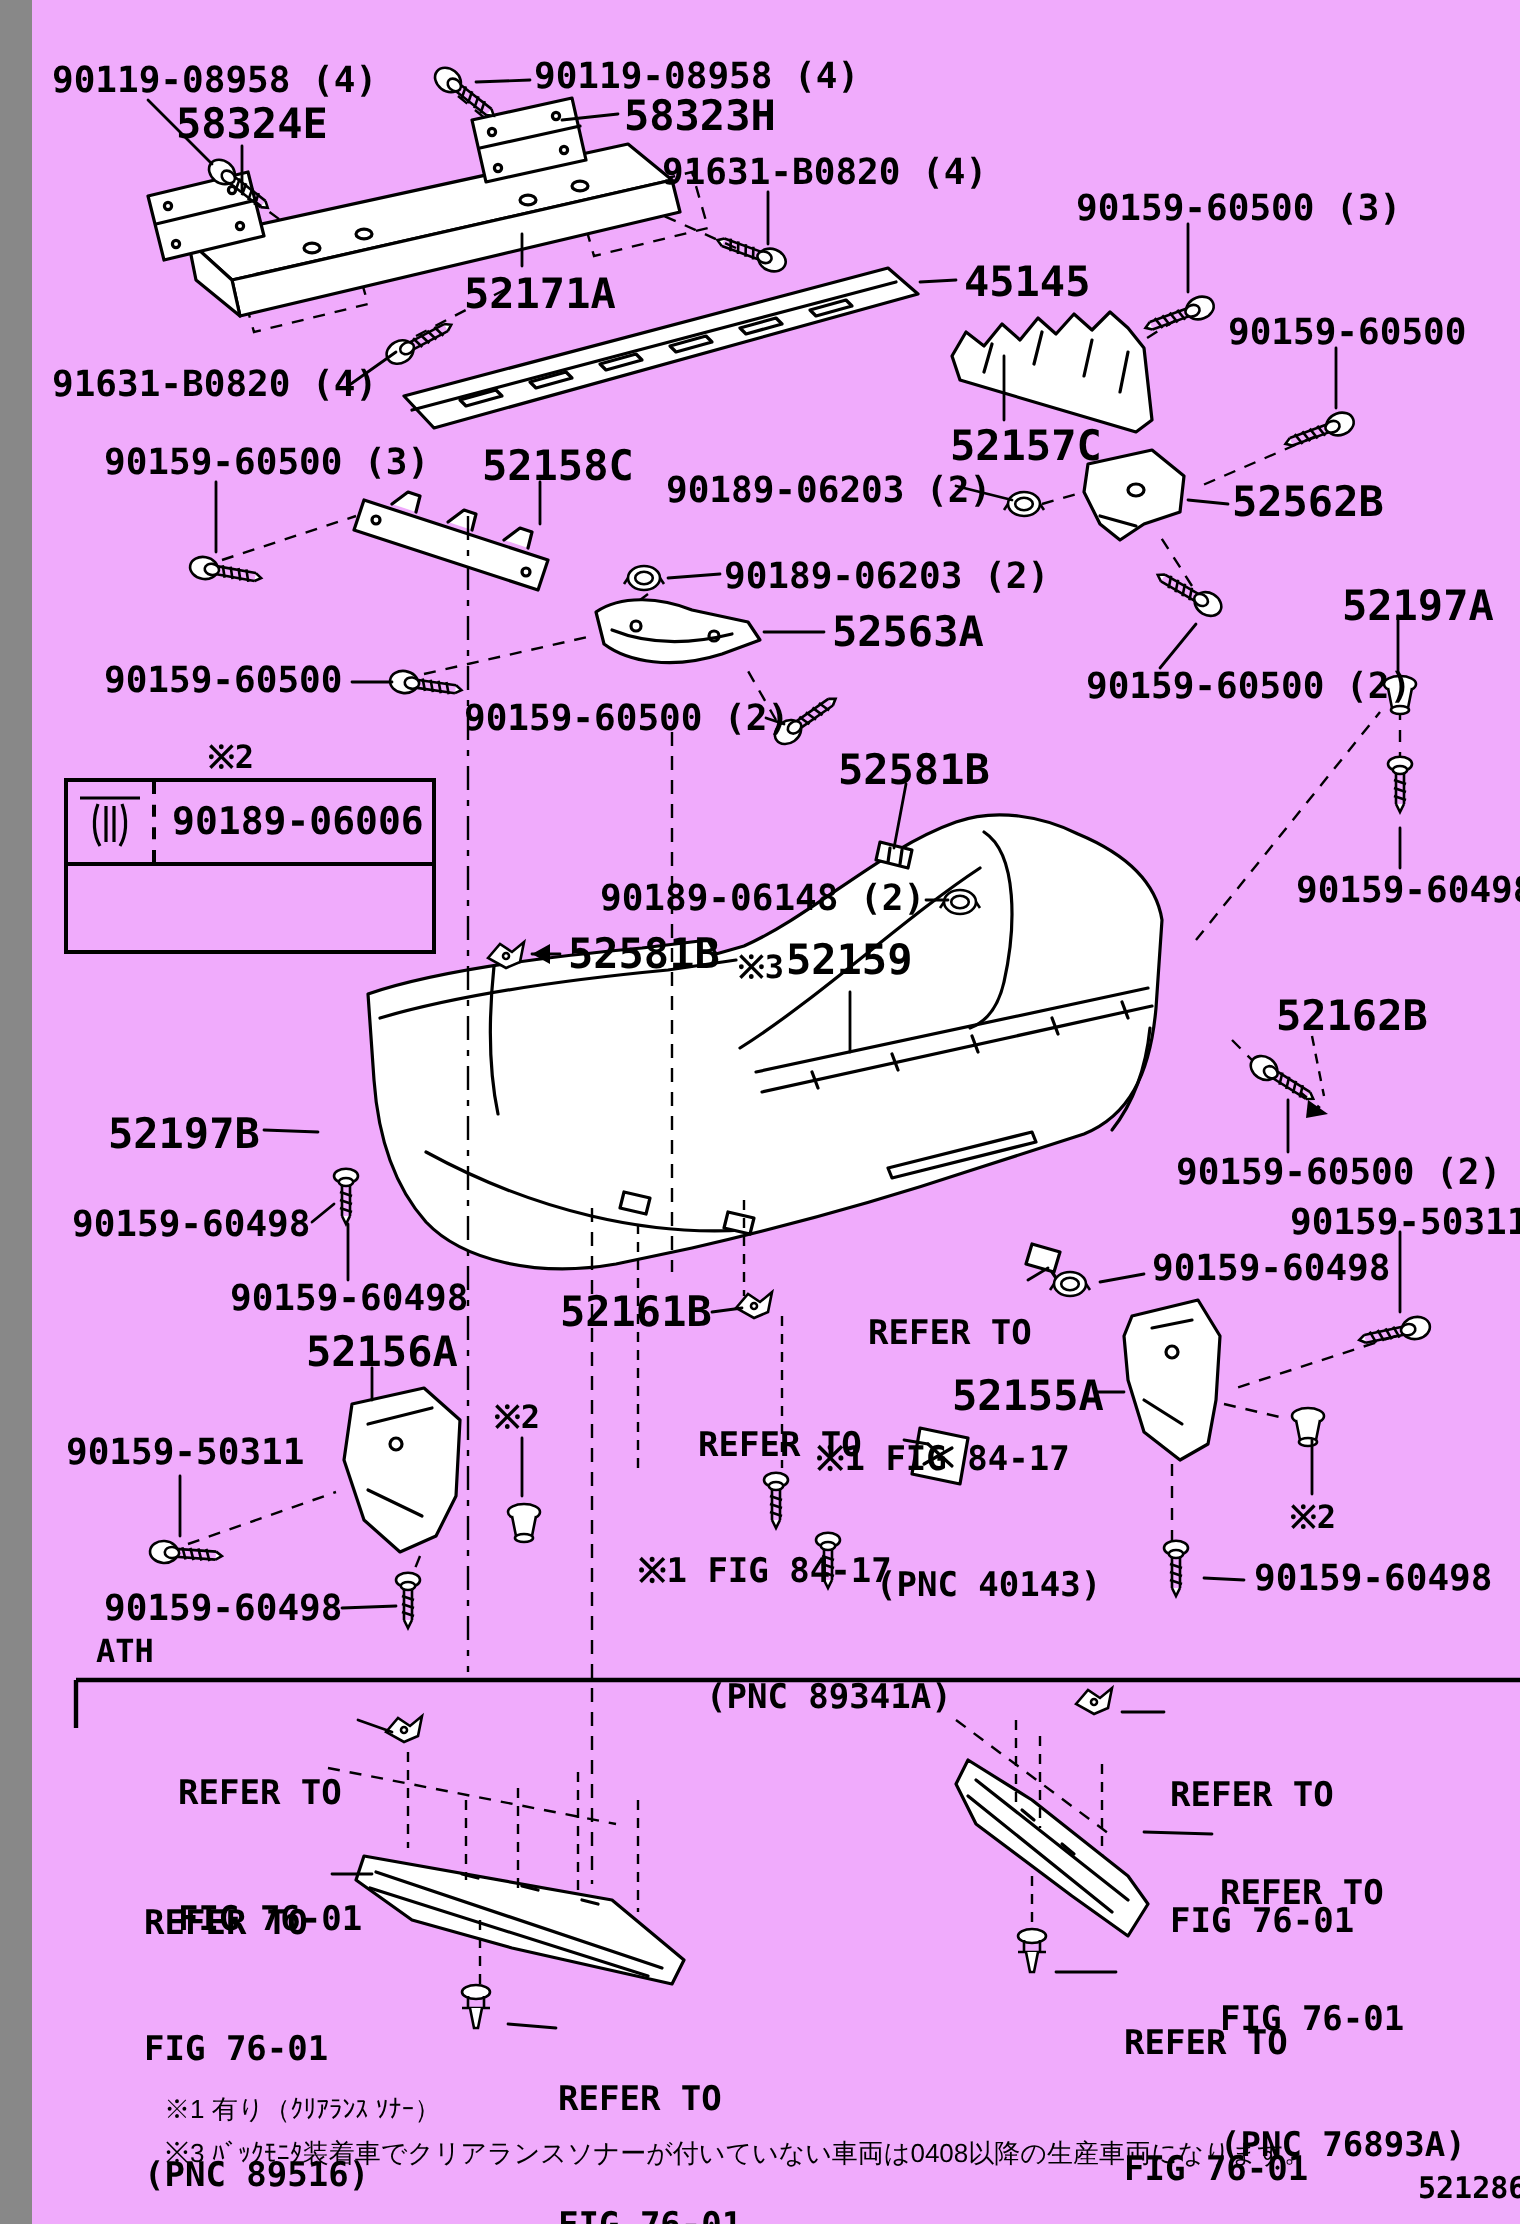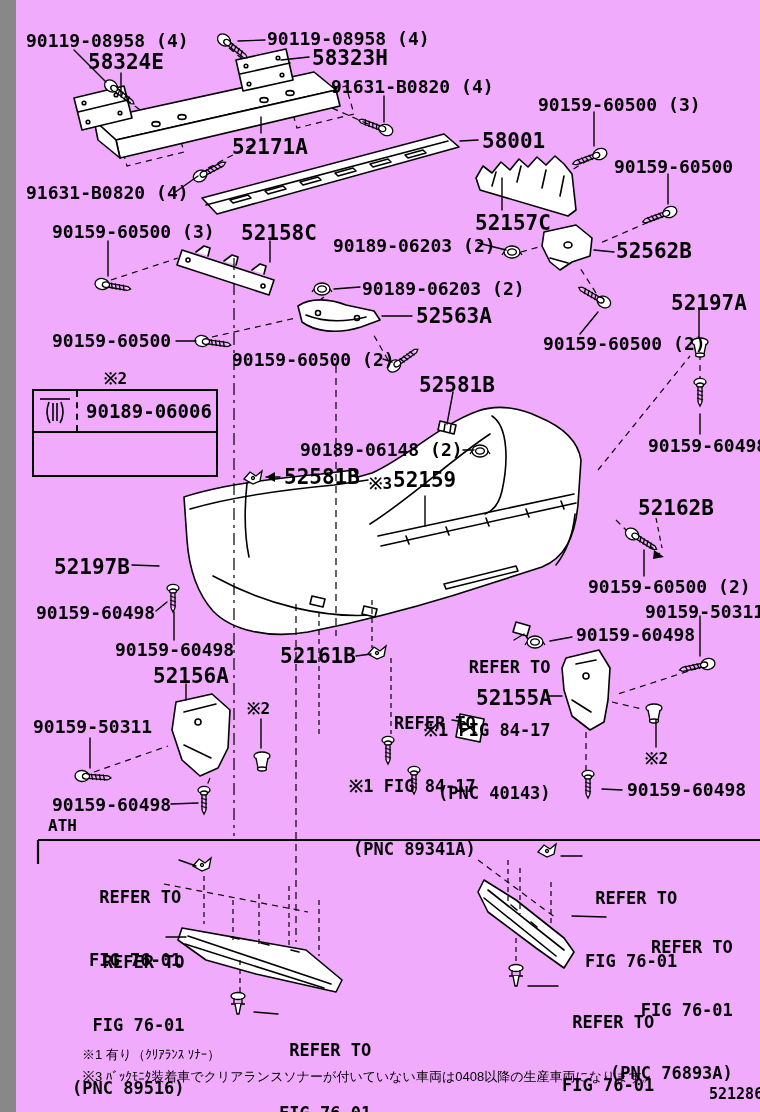--- a/index.html
+++ b/index.html
@@ -2,21 +2,21 @@
 <html><head>
 <meta charset="utf-8">
 <style>
   html,body{margin:0;padding:0;background:#888;}
   #stage{position:relative;width:760px;height:1112px;background:#f0abfc;overflow:hidden;
          font-family:"DejaVu Sans Mono",monospace;color:#000;margin-left:16px;}
   #art{position:absolute;left:0;top:0;}
   .lbl{position:absolute;font-weight:bold;font-size:18px;line-height:1;white-space:pre;}
   .lbl-lg{position:absolute;font-weight:bold;font-size:21px;line-height:1;white-space:pre;}
   .lbl-sm{position:absolute;font-weight:bold;font-size:16px;line-height:1;white-space:pre;}
-  .refer{position:absolute;font-weight:bold;font-size:17px;line-height:21px;white-space:pre;text-align:right;}
+  .refer{position:absolute;font-weight:bold;font-size:17px;line-height:21px;white-space:pre;}
   .refer div{white-space:pre;}
   .note{position:absolute;font-size:13px;line-height:1.2;font-family:"Liberation Sans",sans-serif;white-space:pre;}
   .footer-code{position:absolute;font-weight:bold;font-size:15px;}
   .legend{position:absolute;left:16px;top:389px;width:182px;height:84px;border:2px solid #000;}
   .legend-row{display:flex;height:42px;box-sizing:border-box;}
   .legend-row.first{border-bottom:2px solid #000;text-align:center;}
   .legend-icon{width:44px;box-sizing:border-box;border-right:2px dashed #000;display:flex;align-items:center;justify-content:center;}
   .legend-num{flex:1;display:flex;align-items:center;padding-left:8px;font-weight:bold;font-size:19px;}
 </style>
 </head>
@@ -326,21 +326,21 @@
   </g>
 </svg>
 
 <div class="lbl" style="left:10px;top:32px">90119-08958 (4)</div>
 <div class="lbl-lg" style="left:72px;top:52px">58324E</div>
 <div class="lbl" style="left:251px;top:30px">90119-08958 (4)</div>
 <div class="lbl-lg" style="left:296px;top:48px">58323H</div>
 <div class="lbl" style="left:315px;top:78px">91631-B0820 (4)</div>
 <div class="lbl" style="left:522px;top:96px">90159-60500 (3)</div>
 <div class="lbl-lg" style="left:216px;top:137px">52171A</div>
-<div class="lbl-lg" style="left:466px;top:131px">58001</div>
+<div class="lbl-lg" style="left:466px;top:131px">45145</div>
 <div class="lbl" style="left:598px;top:158px">90159-60500</div>
 <div class="lbl" style="left:10px;top:184px">91631-B0820 (4)</div>
 <div class="lbl-lg" style="left:459px;top:213px">52157C</div>
 <div class="lbl" style="left:36px;top:223px">90159-60500 (3)</div>
 <div class="lbl-lg" style="left:225px;top:223px">52158C</div>
 <div class="lbl" style="left:317px;top:237px">90189-06203 (2)</div>
 <div class="lbl-lg" style="left:600px;top:241px">52562B</div>
 <div class="lbl" style="left:346px;top:280px">90189-06203 (2)</div>
 <div class="lbl-lg" style="left:655px;top:293px">52197A</div>
 <div class="lbl-lg" style="left:400px;top:306px">52563A</div>

